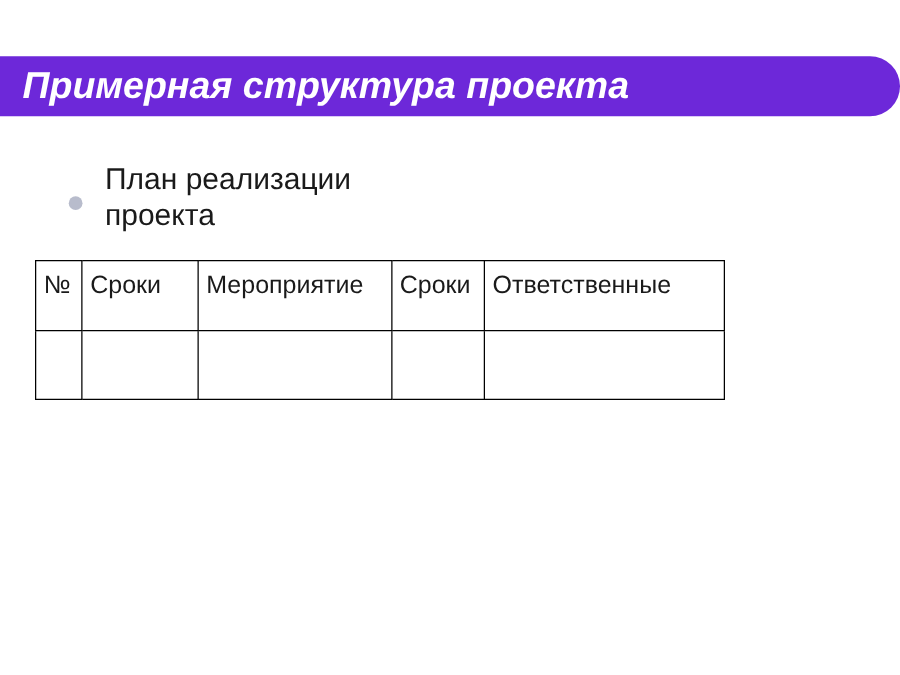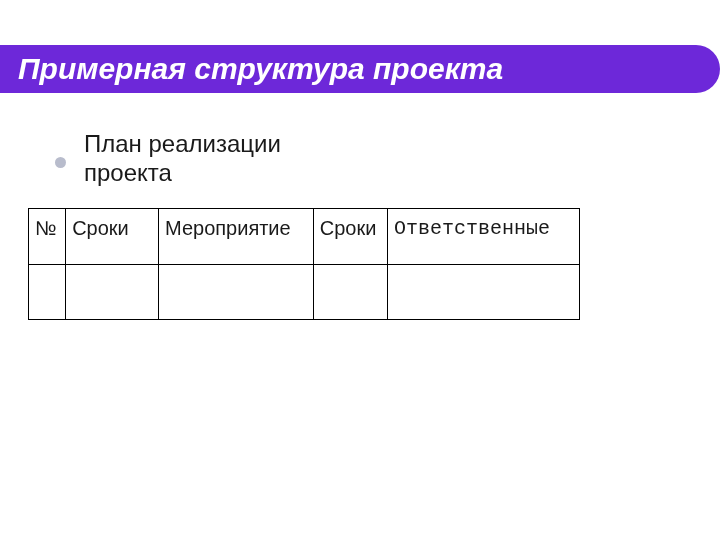--- a/index.html
+++ b/index.html
@@ -79,21 +79,21 @@
       vertical-align: top;
       height: 55px;
     }
     .data-table th {
       font-weight: normal;
     }
     .col-num { width: 36px; }
     .col-task { width: 90px; }
     .col-event { width: 150px; margin-left: 31px; }
     .col-dates { width: 72px; }
-    .col-resp { width: 186px; font-family: Liberation Mono, monospace; }
+    .col-resp { width: 186px; }
   </style>
 </head>
 <body>
 
 <div class="title-bar-container">
   <div class="title-bar">
     <span class="title-text">Примерная структура проекта</span>
   </div>
 </div>
 

